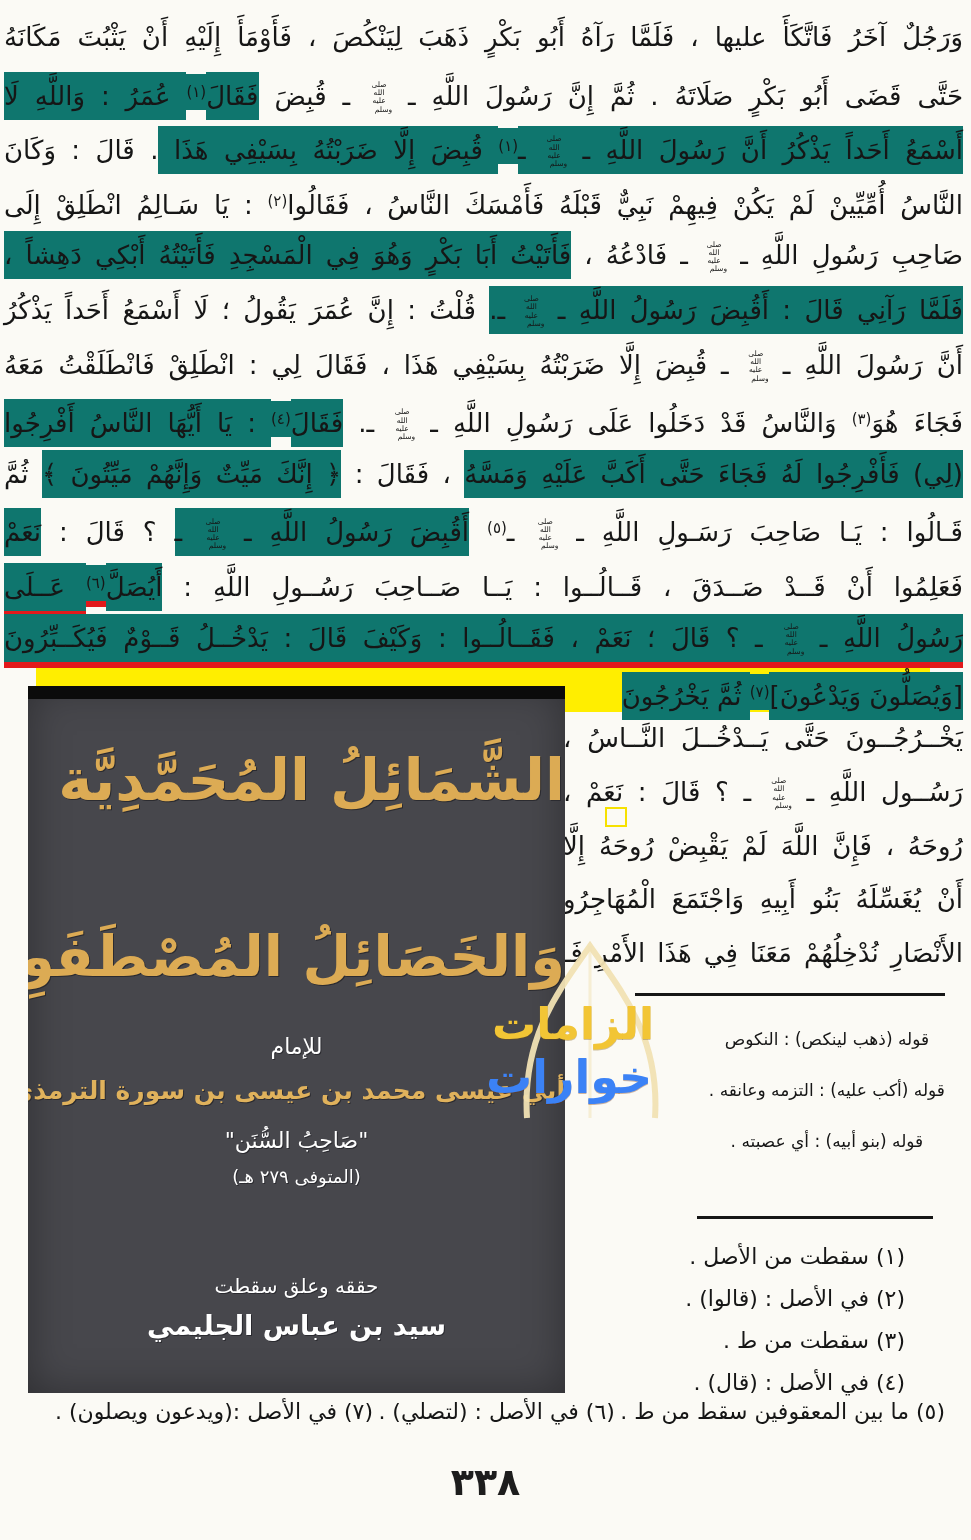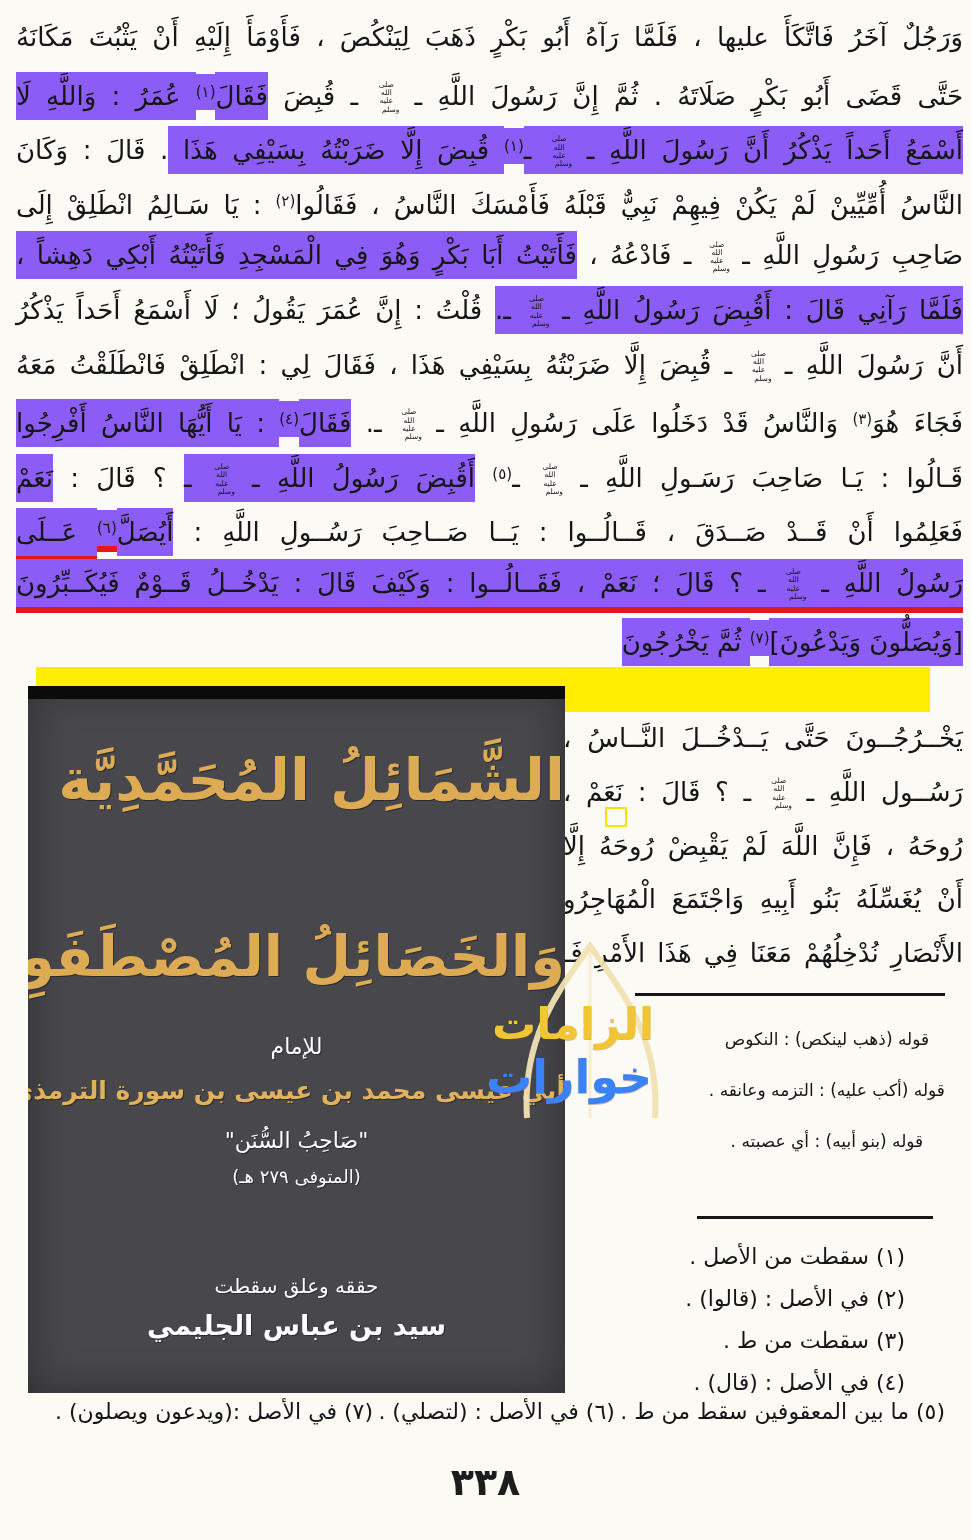--- a/index.html
+++ b/index.html
@@ -2,27 +2,27 @@
 <html lang="ar" dir="rtl"><head>
 <meta charset="utf-8">
 <style>
   html,body{margin:0;padding:0;background:#777;}
   .screen{
     position:relative;width:971px;height:1540px;margin:0 auto;
     background:#fbfaf5;overflow:hidden;
     font-family:"DejaVu Sans",sans-serif;direction:rtl;color:#161616;
   }
   
-  .main-lines{position:absolute;top:10px;right:8px;left:16px;z-index:1;}
+  .main-lines{position:absolute;top:10px;right:8px;left:4px;z-index:1;}
   .tline{
     height:54.6px;line-height:54.6px;font-size:26px;
     text-align:justify;text-align-last:justify;overflow:visible;
   }
   .tline.fit{text-align-last:right;}
-  .hl{background:#8b5cf6;padding-top:9px;padding-bottom:9px;}
+  .hl{background:#0f766e;padding-top:9px;padding-bottom:9px;}
   .rul{border-bottom:6px solid #e2191b;padding-bottom:9px;}
   .sup{font-size:15px;vertical-align:8px;}
   .saw{
     display:inline-block;width:26px;font-size:7.5px;line-height:1.1;
     text-align:center;vertical-align:-7px;white-space:normal;
   }
   
   .side-lines{position:absolute;top:712px;right:8px;width:400px;z-index:1;}
   .side-lines .tline{height:53.8px;line-height:53.8px;}
   
@@ -76,20 +76,21 @@
 
   <div class="main-lines">
       <div class="tline"><span class="">وَرَجُلٌ آخَرُ فَاتَّكَأَ عليها ، فَلَمَّا رَآهُ أَبُو بَكْرٍ ذَهَبَ لِيَنْكُصَ ، فَأَوْمَأَ إِلَيْهِ أَنْ يَثْبُتَ مَكَانَهُ</span></div>
       <div class="tline"><span class="">حَتَّى قَضَى أَبُو بَكْرٍ صَلَاتَهُ . ثُمَّ إِنَّ رَسُولَ اللَّهِ ـ <span class="saw">صلى الله عليه وسلم</span> ـ قُبِضَ </span><span class="hl ">فَقَالَ</span><span class="hl sup">(١)</span><span class="hl "> عُمَرُ : وَاللَّهِ لَا</span></div>
       <div class="tline"><span class="hl ">أَسْمَعُ أَحَداً يَذْكُرُ أَنَّ رَسُولَ اللَّهِ ـ <span class="saw">صلى الله عليه وسلم</span> ـ</span><span class="hl sup">(١)</span><span class="hl "> قُبِضَ إِلَّا ضَرَبْتُهُ بِسَيْفِي هَذَا </span><span class="">. قَالَ : وَكَانَ</span></div>
       <div class="tline"><span class="">النَّاسُ أُمِّيِّينْ لَمْ يَكُنْ فِيهِمْ نَبِيٌّ قَبْلَهُ فَأَمْسَكَ النَّاسُ ، فَقَالُوا</span><span class="sup">(٢)</span><span class=""> : يَا سَـالِمُ انْطَلِقْ إِلَى</span></div>
       <div class="tline"><span class="">صَاحِبِ رَسُولِ اللَّهِ ـ <span class="saw">صلى الله عليه وسلم</span> ـ فَادْعُهُ ، </span><span class="hl ">فَأَتَيْتُ أَبَا بَكْرٍ وَهُوَ فِي الْمَسْجِدِ فَأَتَيْتُهُ أَبْكِي دَهِشاً ،</span></div>
       <div class="tline"><span class="hl ">فَلَمَّا رَآنِي قَالَ : أَقُبِضَ رَسُولُ اللَّهِ ـ <span class="saw">صلى الله عليه وسلم</span> ـ.</span><span class=""> قُلْتُ : إِنَّ عُمَرَ يَقُولُ ؛ لَا أَسْمَعُ أَحَداً يَذْكُرُ</span></div>
       <div class="tline"><span class="">أَنَّ رَسُولَ اللَّهِ ـ <span class="saw">صلى الله عليه وسلم</span> ـ قُبِضَ إِلَّا ضَرَبْتُهُ بِسَيْفِي هَذَا ، فَقَالَ لِي : انْطَلِقْ فَانْطَلَقْتُ مَعَهُ</span></div>
       <div class="tline"><span class="">فَجَاءَ هُوَ</span><span class="sup">(٣)</span><span class=""> وَالنَّاسُ قَدْ دَخَلُوا عَلَى رَسُولِ اللَّهِ ـ <span class="saw">صلى الله عليه وسلم</span> ـ. </span><span class="hl ">فَقَالَ</span><span class="hl sup">(٤)</span><span class="hl "> : يَا أَيُّهَا النَّاسُ أَفْرِجُوا</span></div>
+      <div class="tline"><span class="hl ">(لِي) فَأَفْرِجُوا لَهُ فَجَاءَ حَتَّى أَكَبَّ عَلَيْهِ وَمَسَّهُ</span><span class=""> ، فَقَالَ : </span><span class="hl ">﴿ إِنَّكَ مَيِّتٌ وَإِنَّهُمْ مَيِّتُونَ ﴾</span><span class=""> ثُمَّ</span></div>
       <div class="tline"><span class="">قَـالُوا : يَـا صَاحِبَ رَسَـولِ اللَّهِ ـ <span class="saw">صلى الله عليه وسلم</span> ـ</span><span class="sup">(٥)</span><span class=""> </span><span class="hl ">أَقُبِضَ رَسُولُ اللَّهِ ـ <span class="saw">صلى الله عليه وسلم</span> ـ</span><span class=""> ؟ قَالَ : </span><span class="hl ">نَعَمْ</span></div>
       <div class="tline"><span class="">فَعَلِمُوا أَنْ قَــدْ صَــدَقَ ، قَــالُــوا : يَــا صَــاحِبَ رَسُــولِ اللَّهِ : </span><span class="hl ">أَيُصَلَّ</span><span class="hl rul sup">(٦)</span><span class="hl rul "> عَــلَى</span></div>
       <div class="tline"><span class="hl rul ">رَسُولُ اللَّهِ ـ <span class="saw">صلى الله عليه وسلم</span> ـ ؟ قَالَ ؛ نَعَمْ ، فَقَــالُــوا : وَكَيْفَ قَالَ : يَدْخُــلُ قَــوْمٌ فَيُكَــبِّرُونَ</span></div>
       <div class="tline fit"><span class="hl ">[وَيُصَلُّونَ وَيَدْعُونَ]</span><span class="hl sup">(٧)</span><span class="hl "> ثُمَّ يَخْرُجُونَ</span></div>
     </div>
 
   <div class="side-lines">
       <div class="tline"><span class="">يَخْــرُجُــونَ حَتَّى يَــدْخُــلَ النَّــاسُ ،</span></div>
       <div class="tline"><span class="">رَسُــول اللَّهِ ـ <span class="saw">صلى الله عليه وسلم</span> ـ ؟ قَالَ : نَعَمْ ،</span></div>
       <div class="tline"><span class="">رُوحَهُ ، فَإِنَّ اللَّهَ لَمْ يَقْبِضْ رُوحَهُ إِلَّا</span></div>

